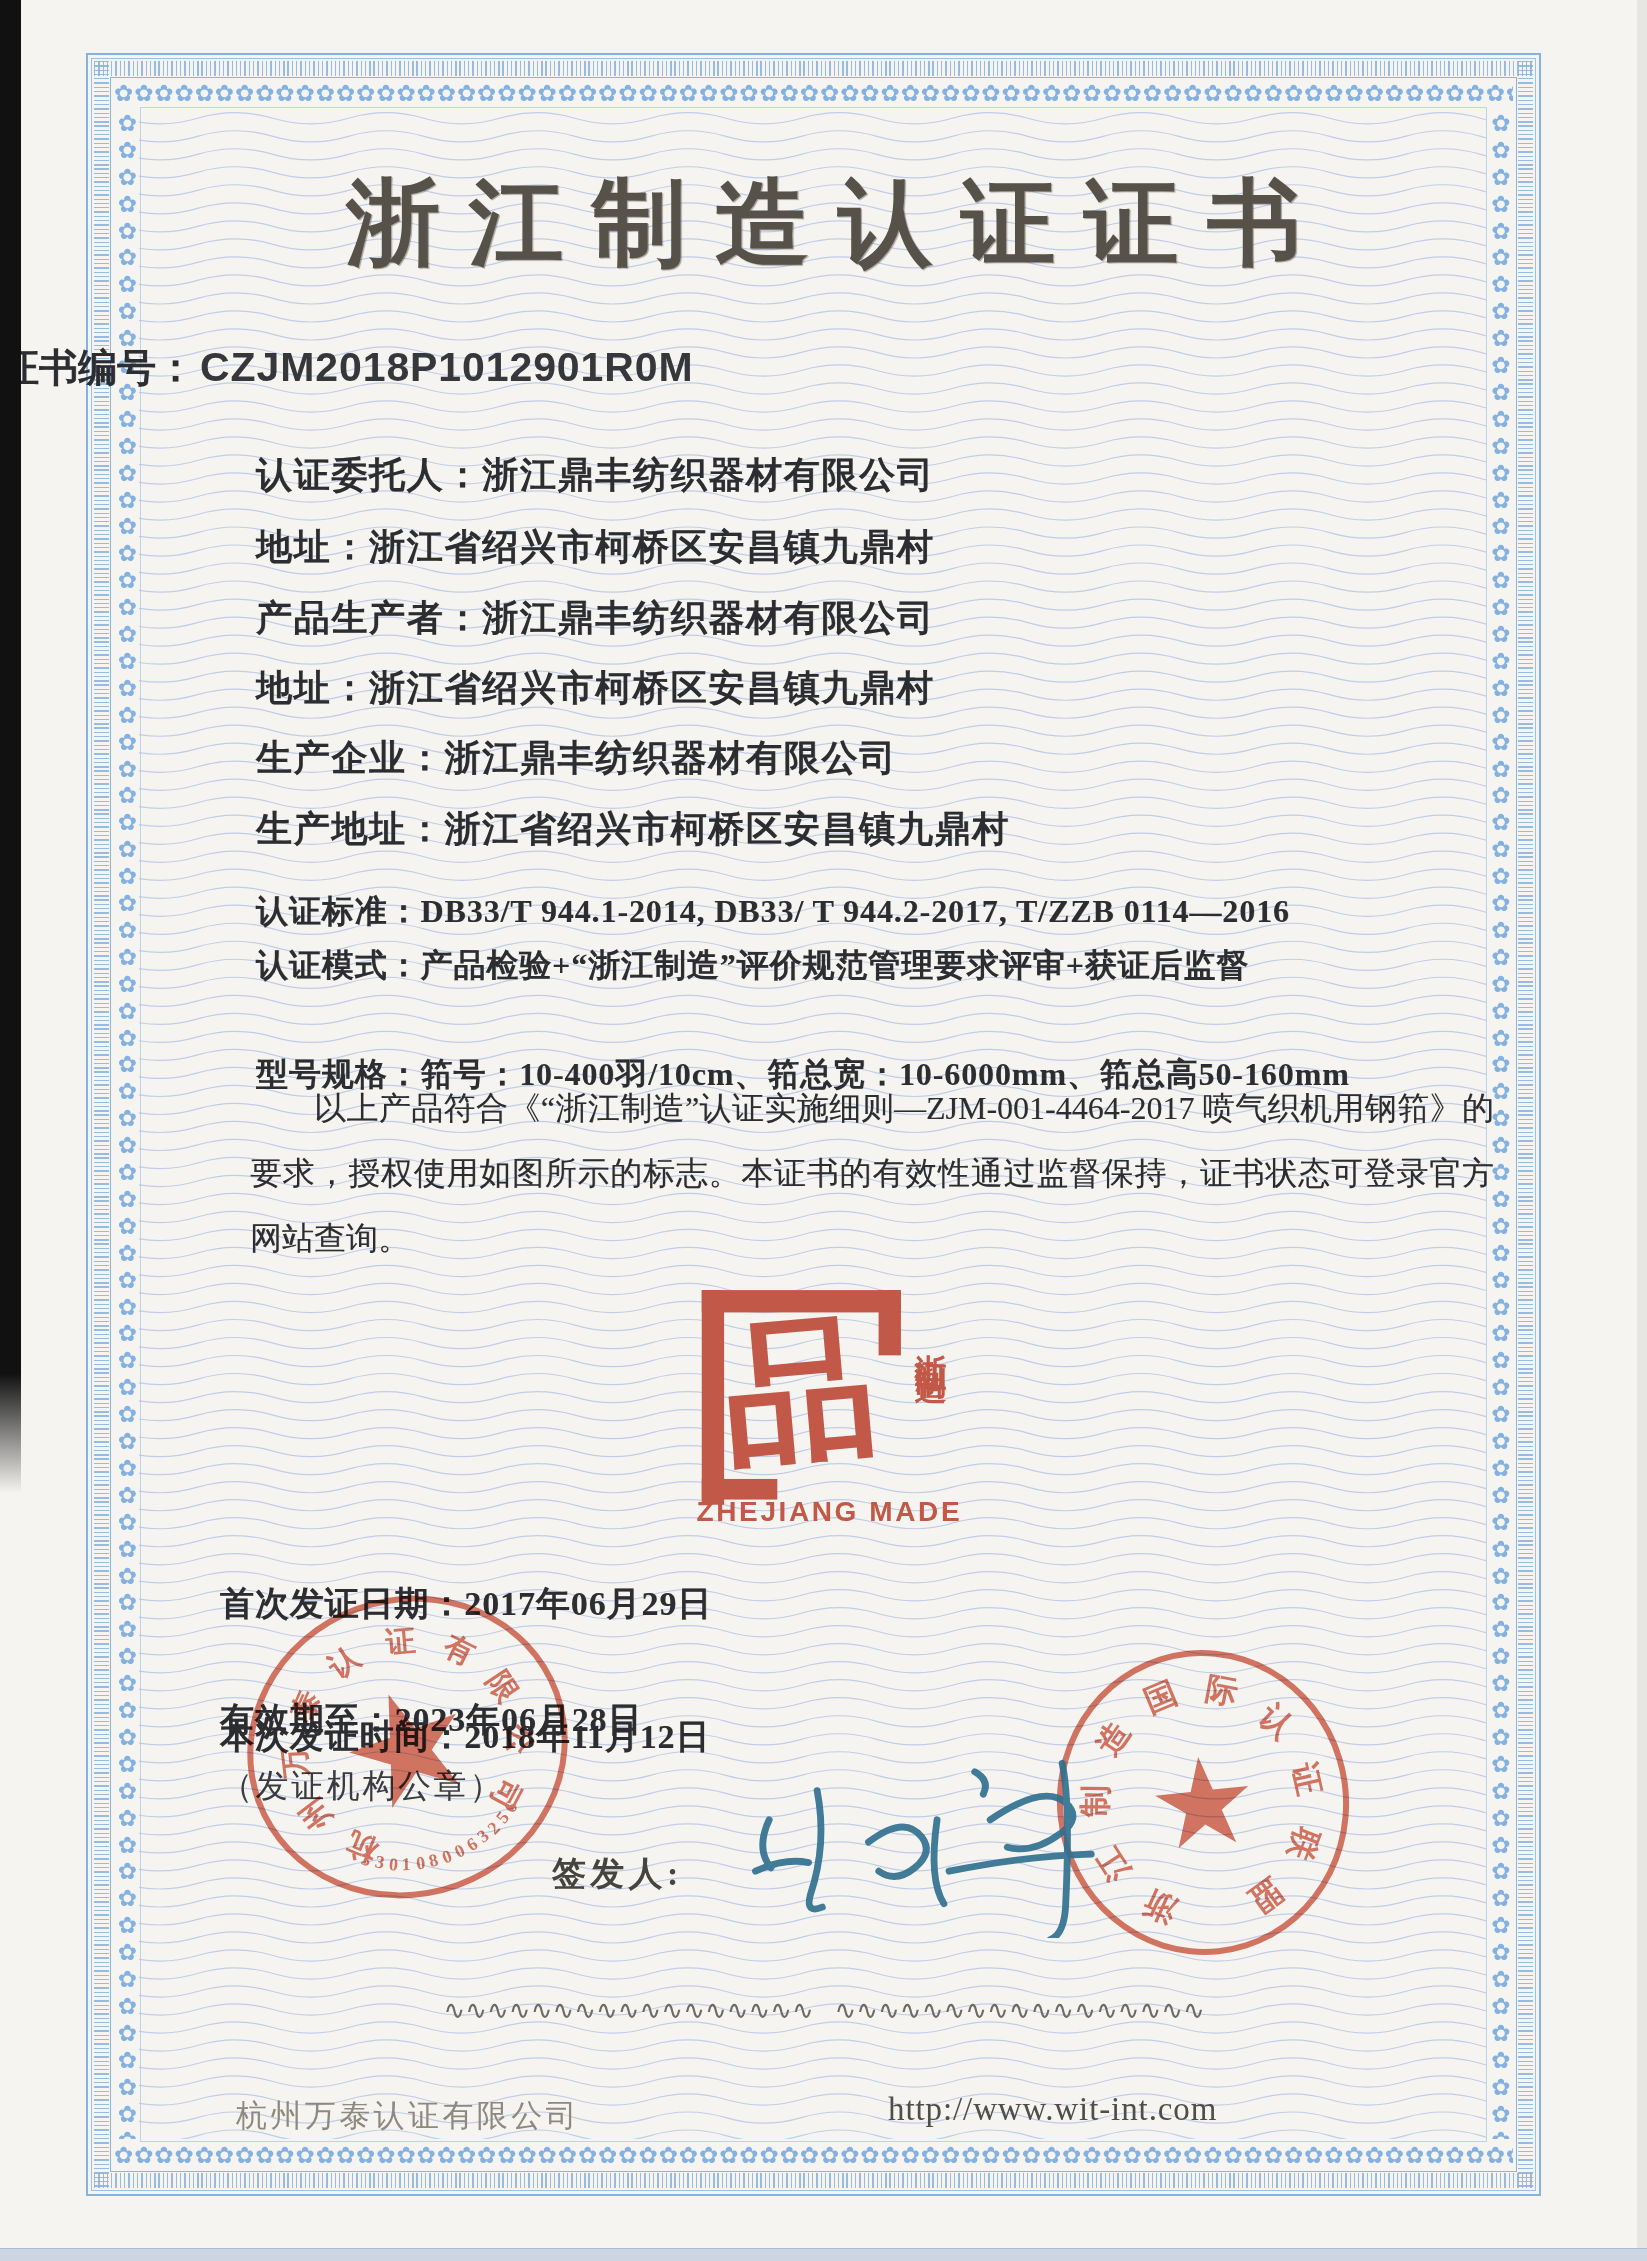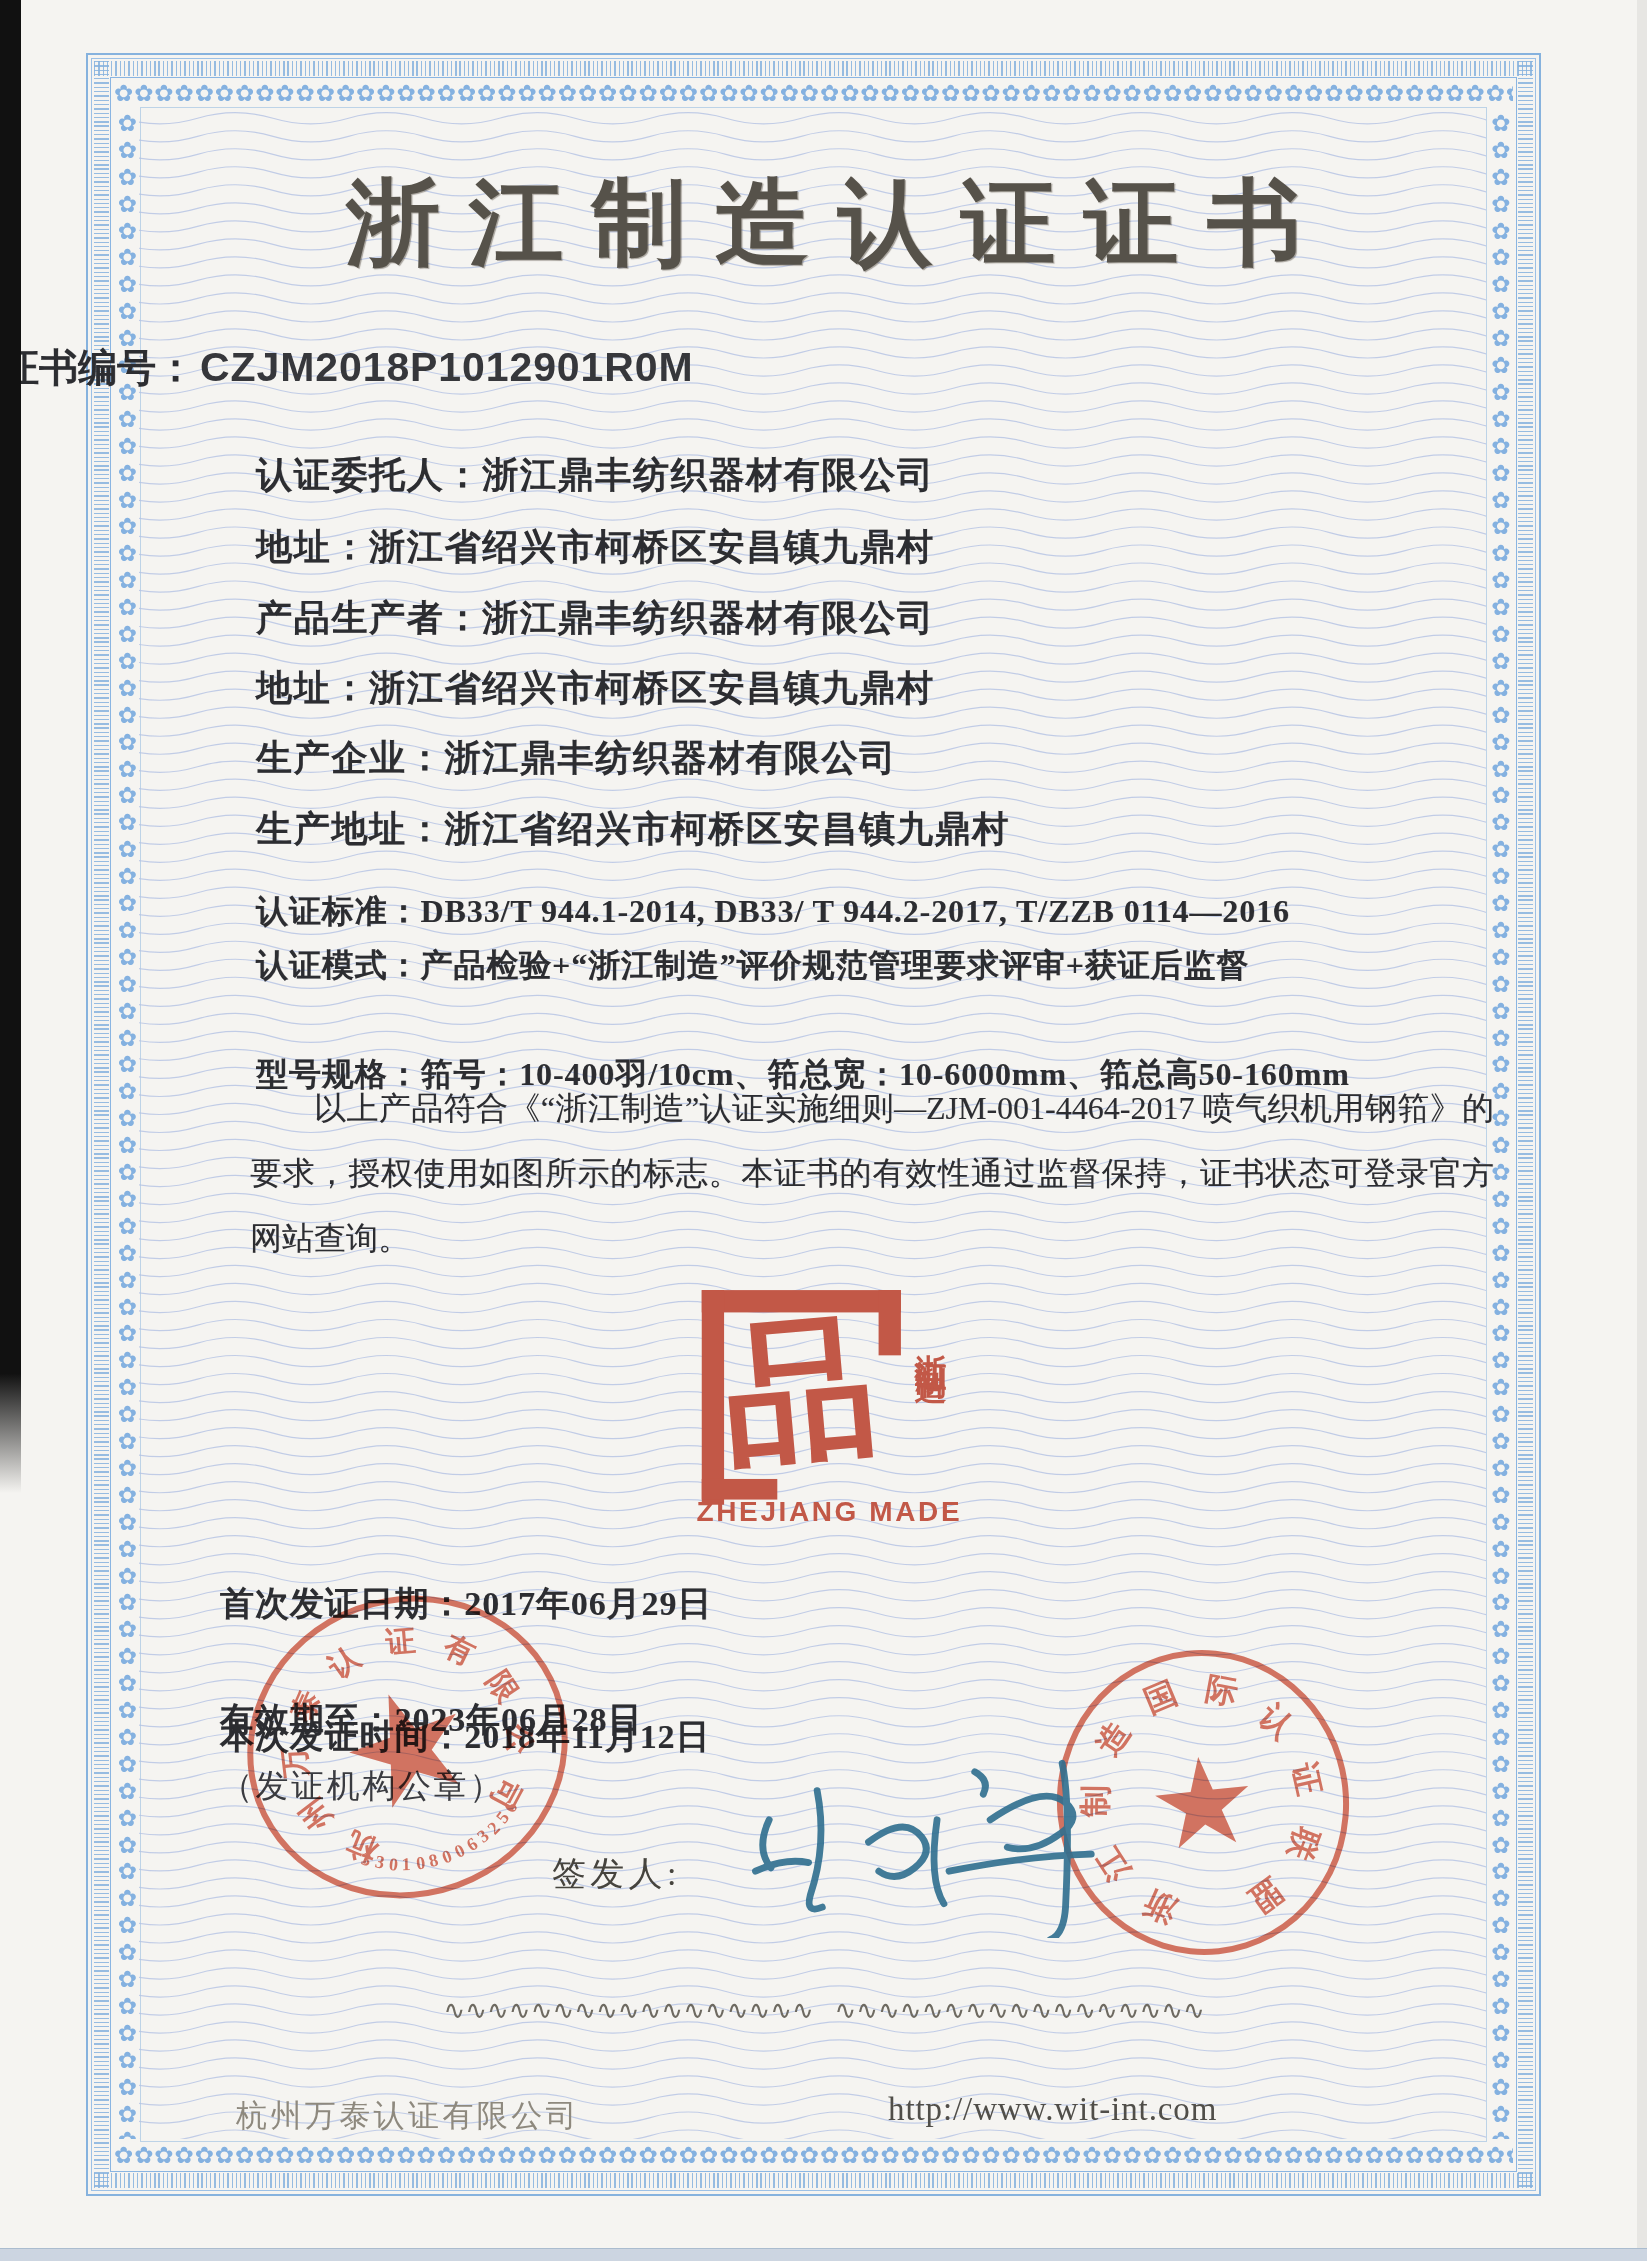--- a/index.html
+++ b/index.html
@@ -41,21 +41,21 @@
   .statement{left:250px;top:1076px;width:1244px;font-size:32px;line-height:65px;text-align:justify;text-indent:2em;font-weight:400;}
 
   
   .logo{left:676px;top:1278px;width:285px;height:268px;}
   .logo .mark{position:absolute;left:29px;top:19px;width:189px;height:189px;font-size:153px;line-height:189px;text-align:center;color:#c25847;font-weight:700;transform:rotate(-5deg);}
   .logo .cn{position:absolute;left:233px;top:51px;writing-mode:vertical-rl;font-size:32px;font-weight:700;letter-spacing:6px;color:#c25847;}
   .logo .en{position:absolute;left:20.6px;top:218px;width:257px;font-family:"Liberation Sans","DejaVu Sans",sans-serif;font-size:28px;font-weight:700;letter-spacing:2.6px;color:#c25847;white-space:nowrap;}
 
   .daterow{left:220px;font-size:34px;font-weight:700;letter-spacing:0.9px;white-space:nowrap;}
   .sealnote{left:220px;top:1764px;font-size:33px;font-weight:400;color:#3a3b40;letter-spacing:2.6px;}
-  .issuer{left:552px;top:1851px;font-size:34px;font-weight:400;color:#46443e;letter-spacing:4.3px;}
+  .issuer{left:552px;top:1851px;font-size:34px;font-weight:700;color:#46443e;letter-spacing:4.3px;}
 
   
   .seal{border-radius:50%;mix-blend-mode:multiply;opacity:.85;z-index:5;}
   .seal.left{left:246px;top:1597px;width:311px;height:288px;border:6.9px solid #d4604c;transform:rotate(-20deg);}
   .seal.right{left:1057px;top:1650px;width:280px;height:293px;border:6.9px solid #d4604c;transform:rotate(-6deg);}
   .ring-ch{position:absolute;color:#d4604c;font-weight:700;font-family:"Liberation Serif","DejaVu Serif",serif;}
   .seal-star{position:absolute;left:50%;top:52%;transform:translate(-50%,-54%);color:#d4604c;font-family:"DejaVu Sans",sans-serif;line-height:1;}
   .seal.left .seal-star{font-size:148px;}
   .seal.right .seal-star{font-size:122px;}
 

